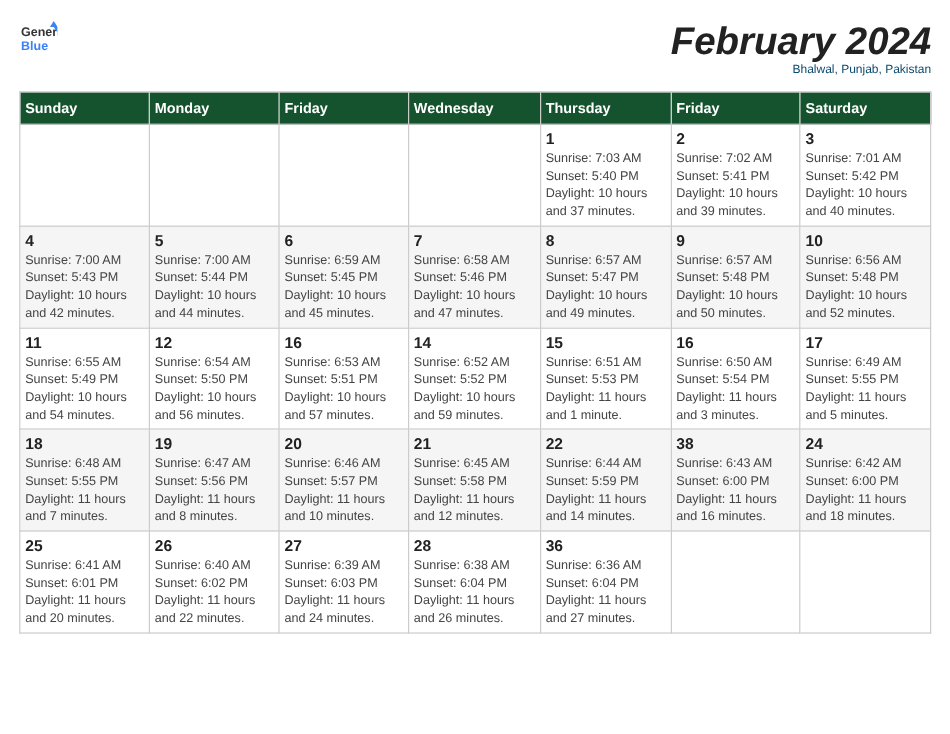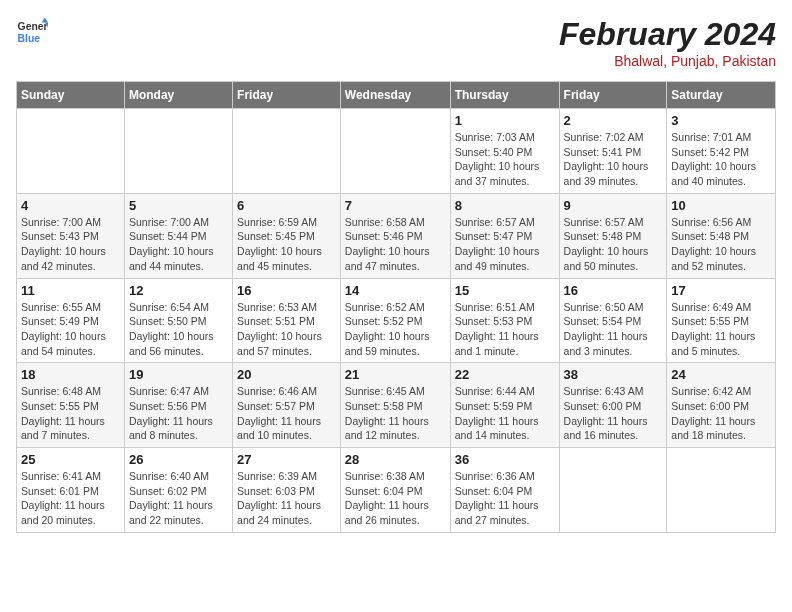--- a/index.html
+++ b/index.html
@@ -28,30 +28,30 @@
     .title-area {
       text-align: right;
     }
     .month-year {
       font-size: 32px;
       font-weight: bold;
       color: #222;
       font-style: italic;
     }
     .location {
-      font-size: 14px;
-      color: #b91c1c;
+      font-size: 10px;
+      color: #0c4a6e;
     }
     .calendar-table {
       width: 100%;
       border-collapse: collapse;
       font-size: 11px;
     }
     .calendar-table thead tr th {
-      background-color: #737373;
+      background-color: #14532d;
       color: #fff;
       padding: 6px 4px;
       text-align: left;
       font-size: 12px;
       font-weight: bold;
       border: 1px solid #ccc;
     }
     .calendar-table tbody tr td {
       border: 1px solid #ccc;
       vertical-align: top;

